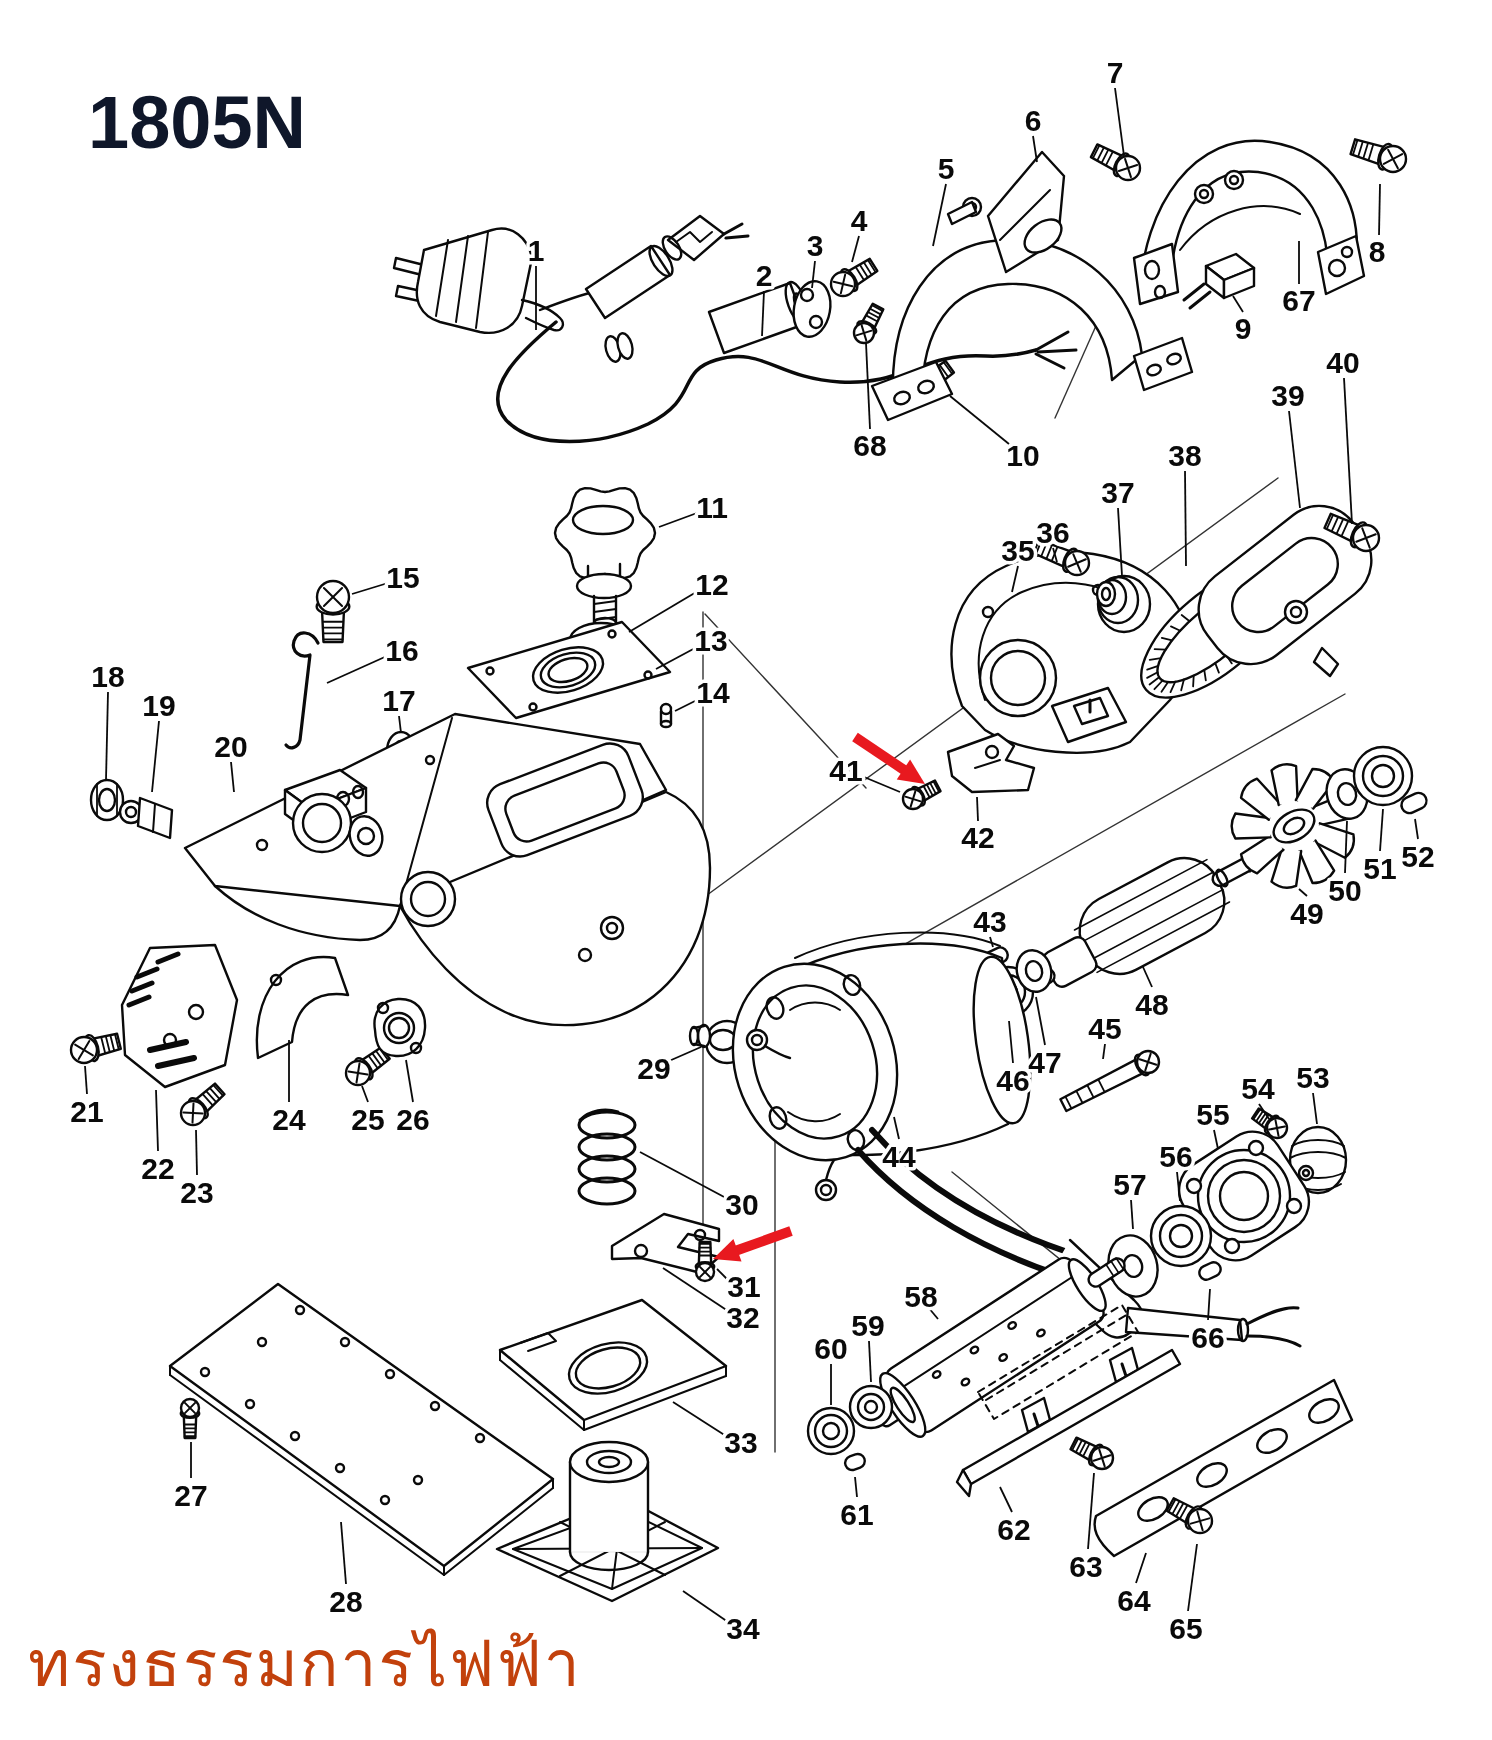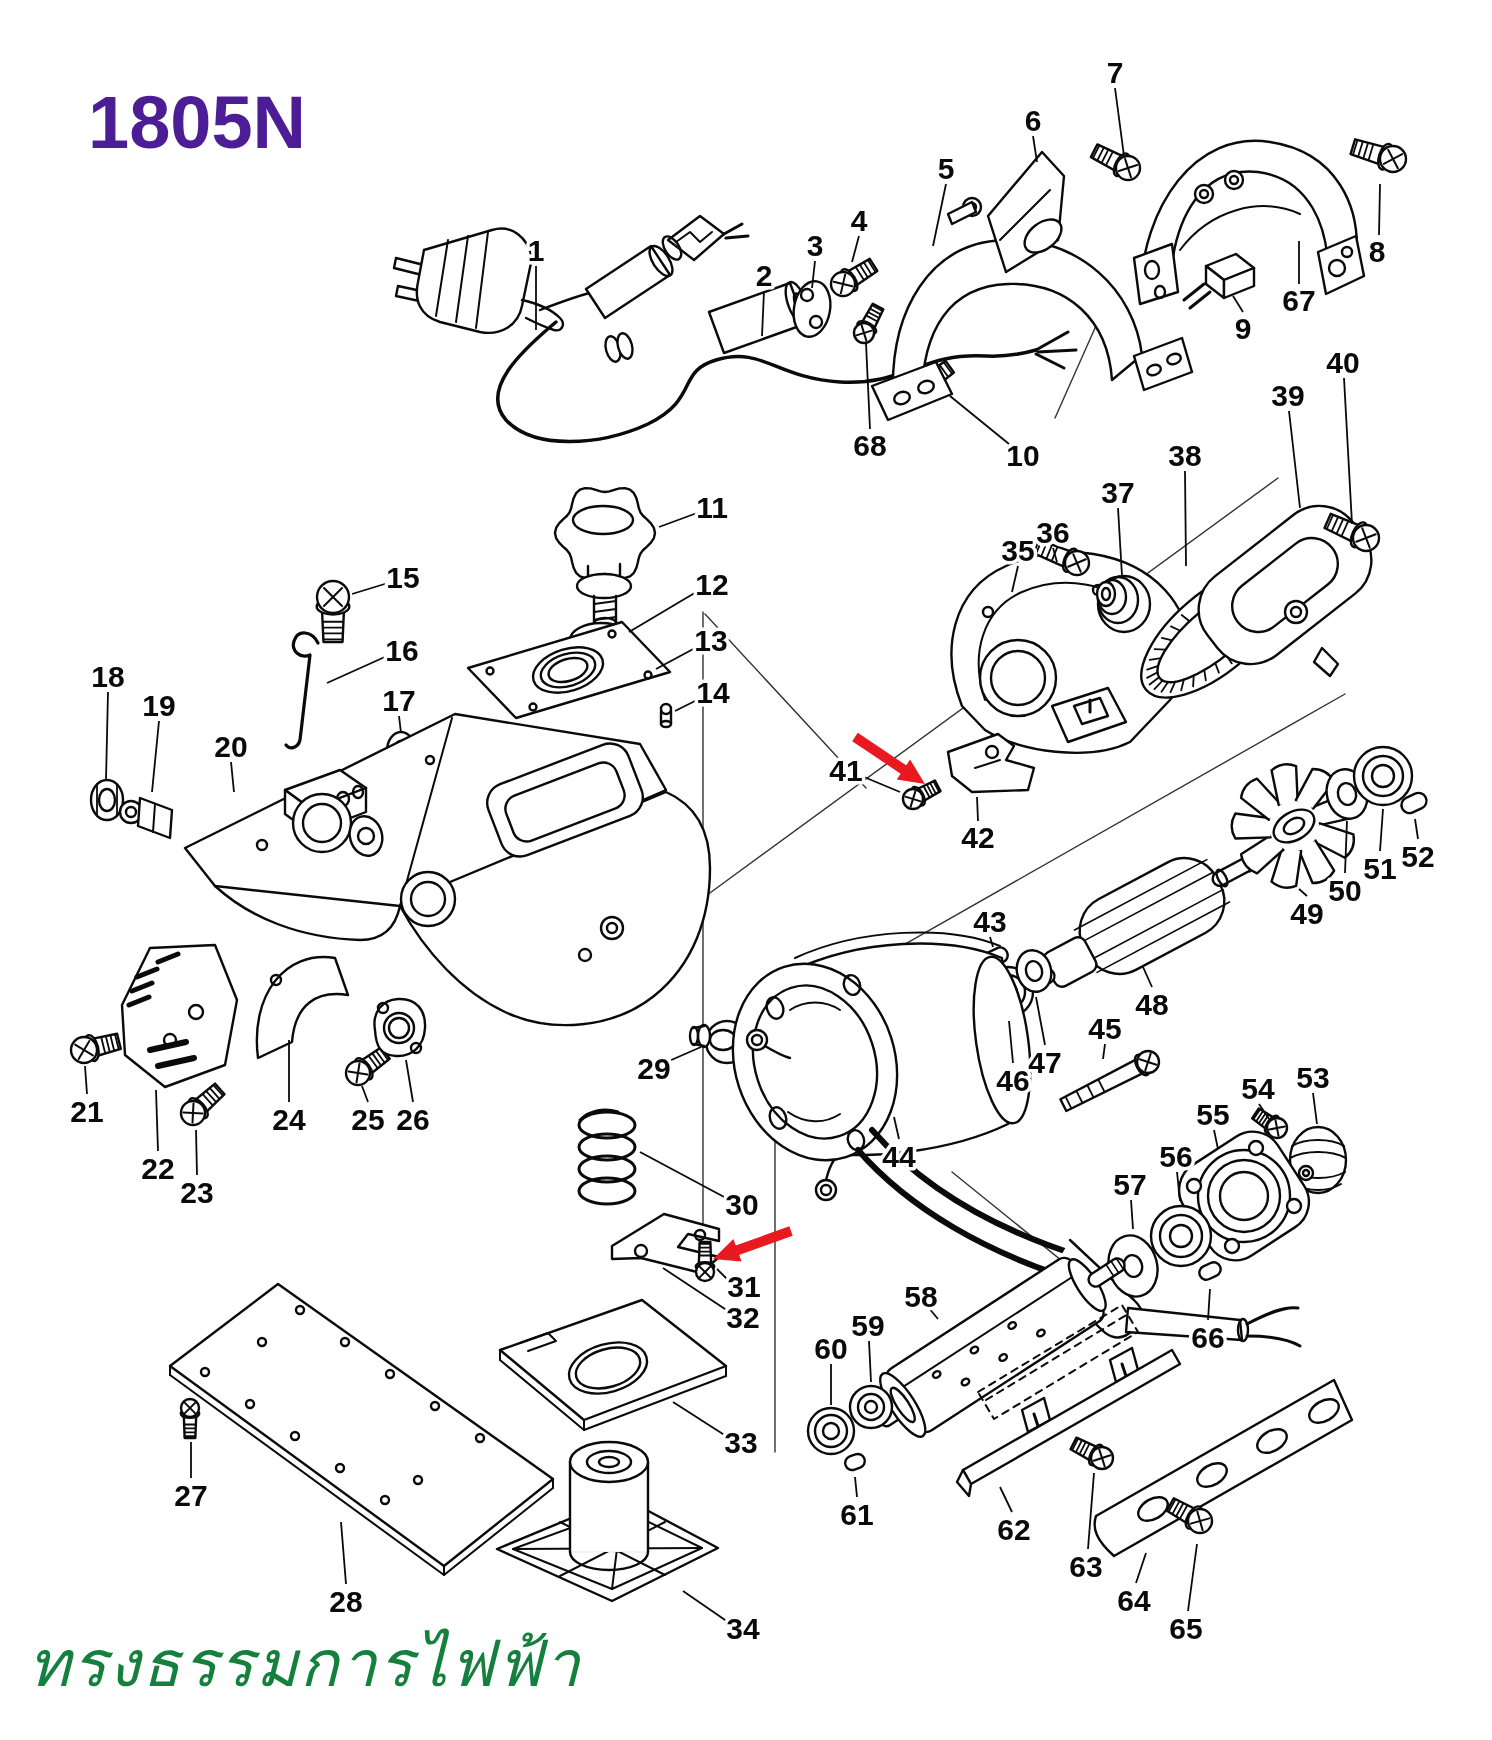--- a/index.html
+++ b/index.html
@@ -1,21 +1,21 @@
 <!DOCTYPE html>
 <html><head>
 <meta charset="utf-8">
 <style>
   html,body{margin:0;padding:0;background:#fff;}
   .canvas{position:relative;width:1492px;height:1740px;background:#fff;overflow:hidden;
           font-family:"Liberation Sans",sans-serif;}
   .title{position:absolute;left:88px;top:80px;font-family:"Liberation Sans",sans-serif;
-         font-weight:bold;font-size:74px;color:#4c1d95;letter-spacing:0px;}
+         font-weight:bold;font-size:74px;color:#0f172a;letter-spacing:0px;}
   .watermark{position:absolute;left:28px;top:1612px;font-family:"Liberation Sans","DejaVu Sans",sans-serif;
-         font-size:64px;color:#15803d;letter-spacing:2px;font-style:italic;}
+         font-size:64px;color:#c2410c;letter-spacing:2px;}
   svg{position:absolute;left:0;top:0;}
   text.plbl{font-family:"Liberation Sans",sans-serif;font-weight:600;font-size:30px;fill:#0a0a0a;
          paint-order:stroke;stroke:#ffffff;stroke-width:7px;stroke-linejoin:round;}
 </style>
 </head>
 <body>
 
 <div class="canvas">
   <div class="watermark">ทรงธรรมการไฟฟ้า</div>
   <svg id="diagram" width="1492" height="1740" viewBox="0 0 1492 1740" xmlns="http://www.w3.org/2000/svg">

